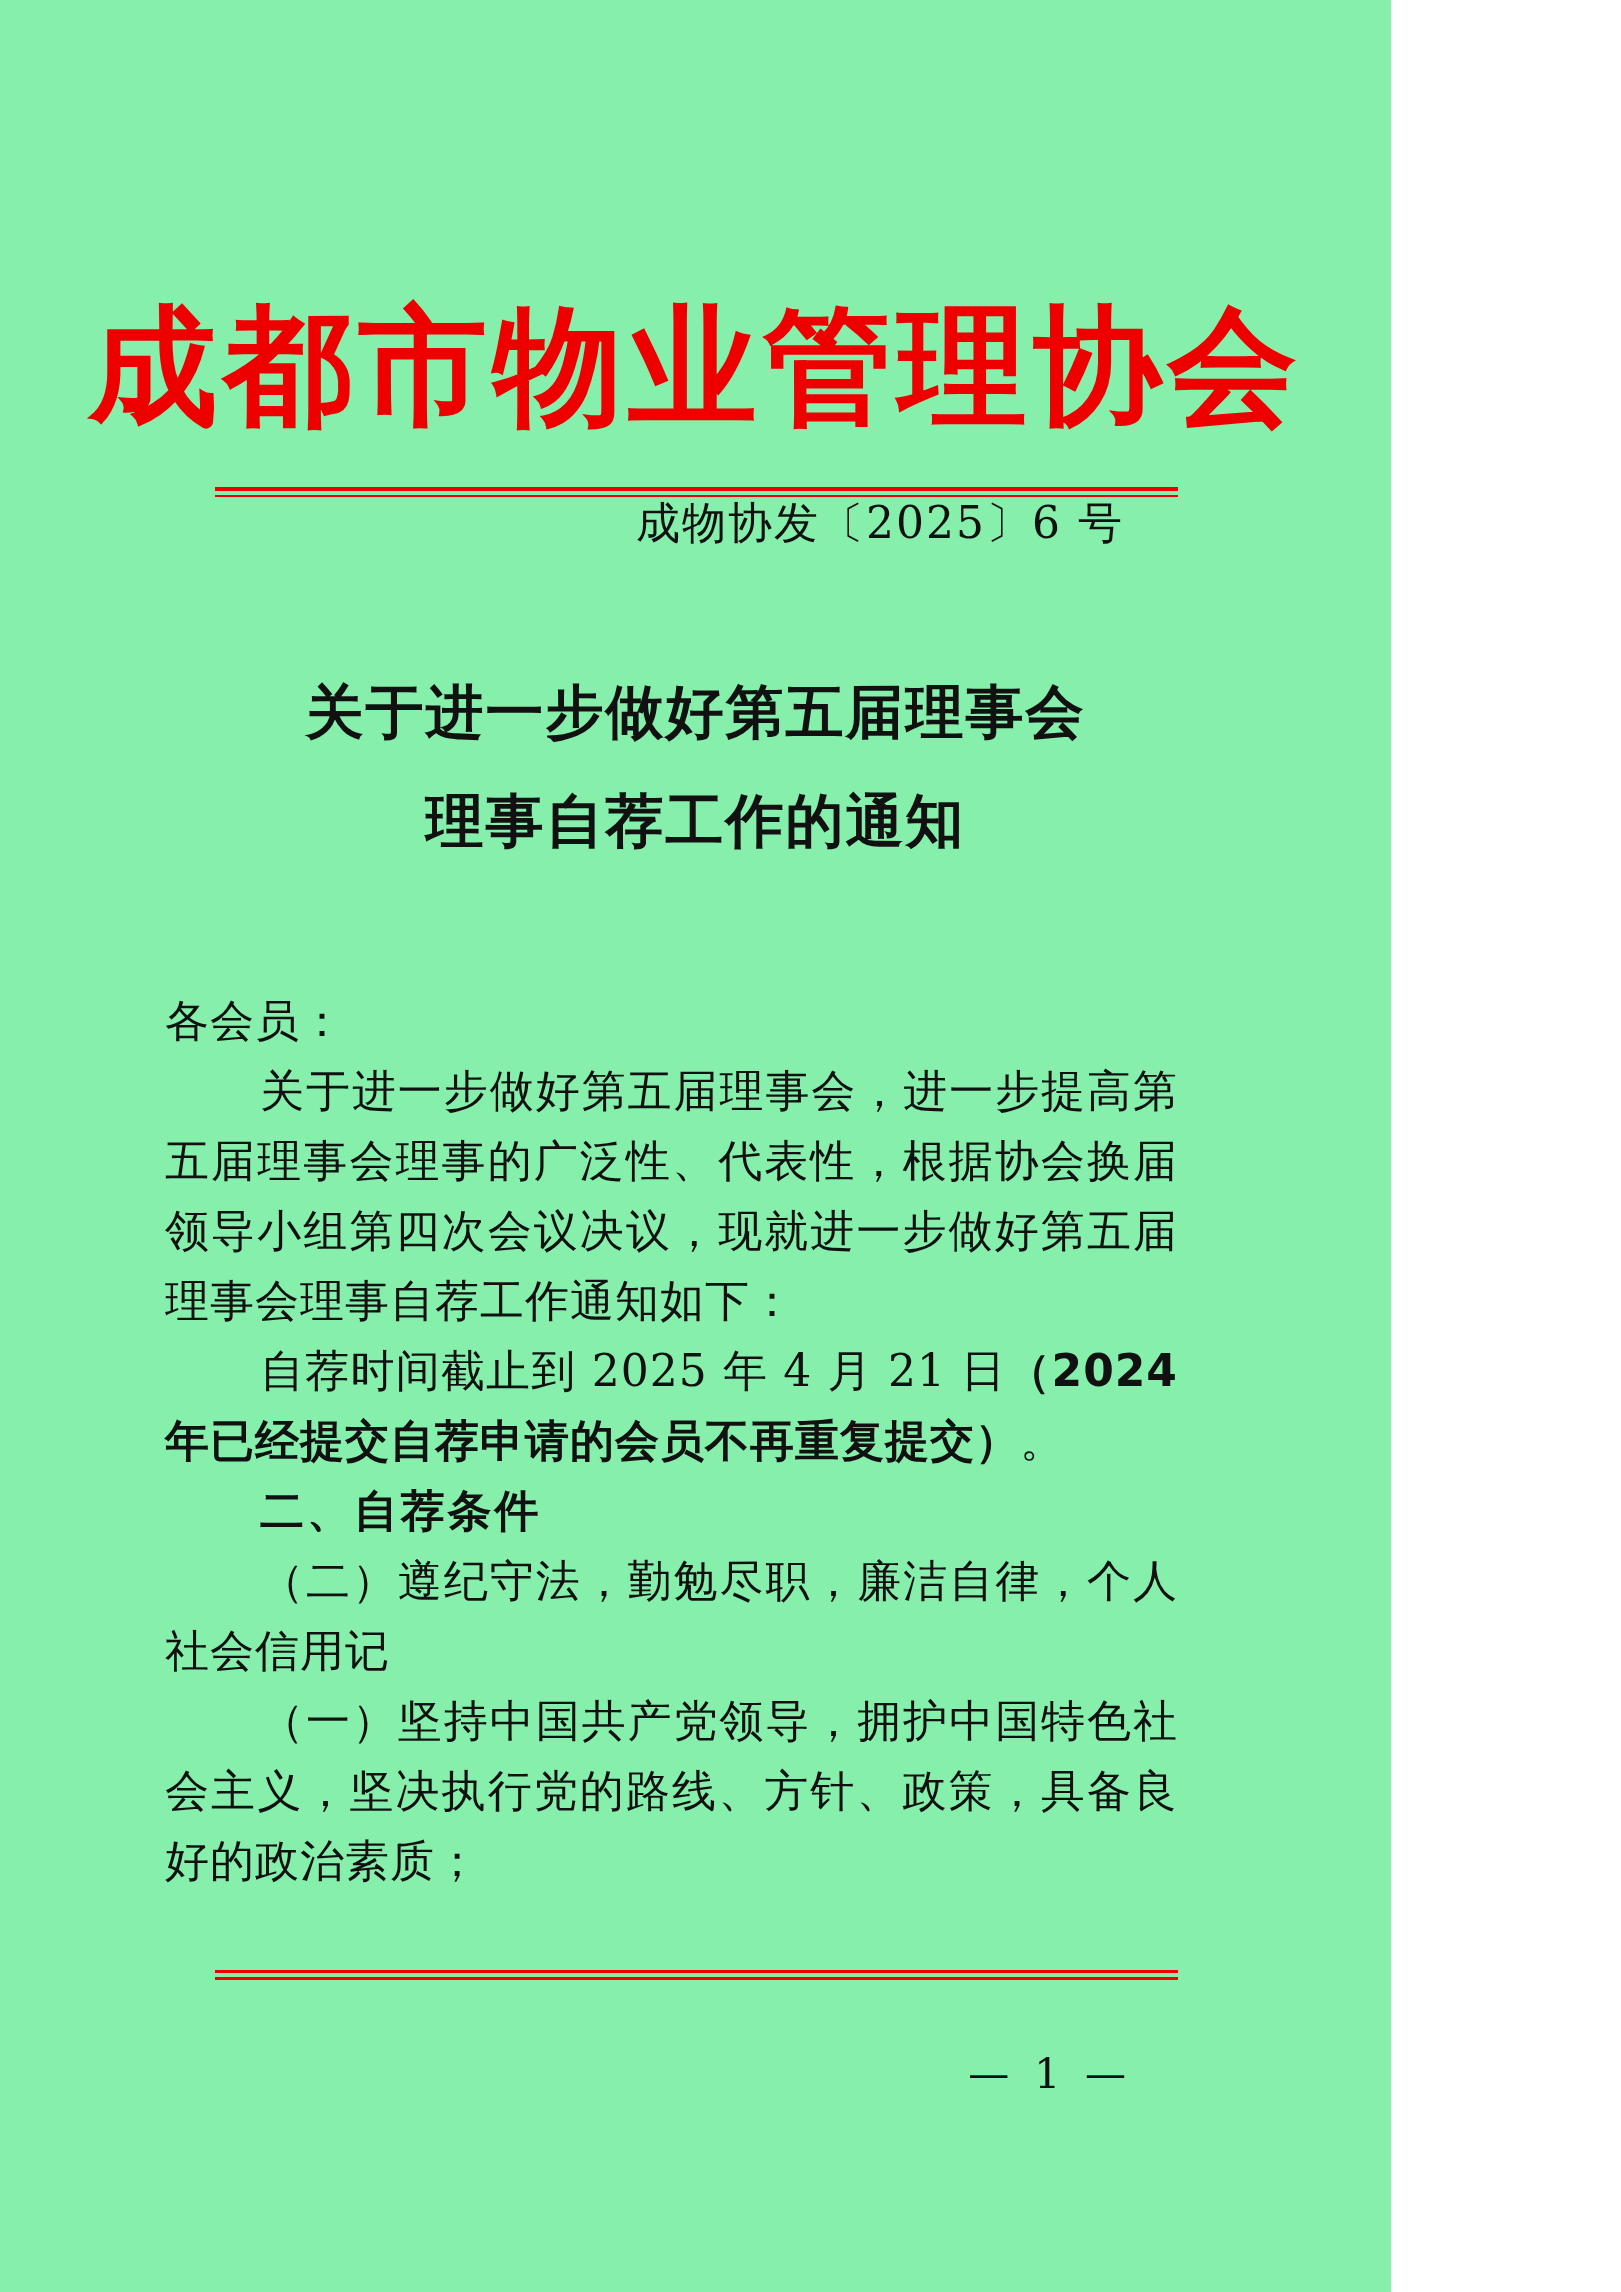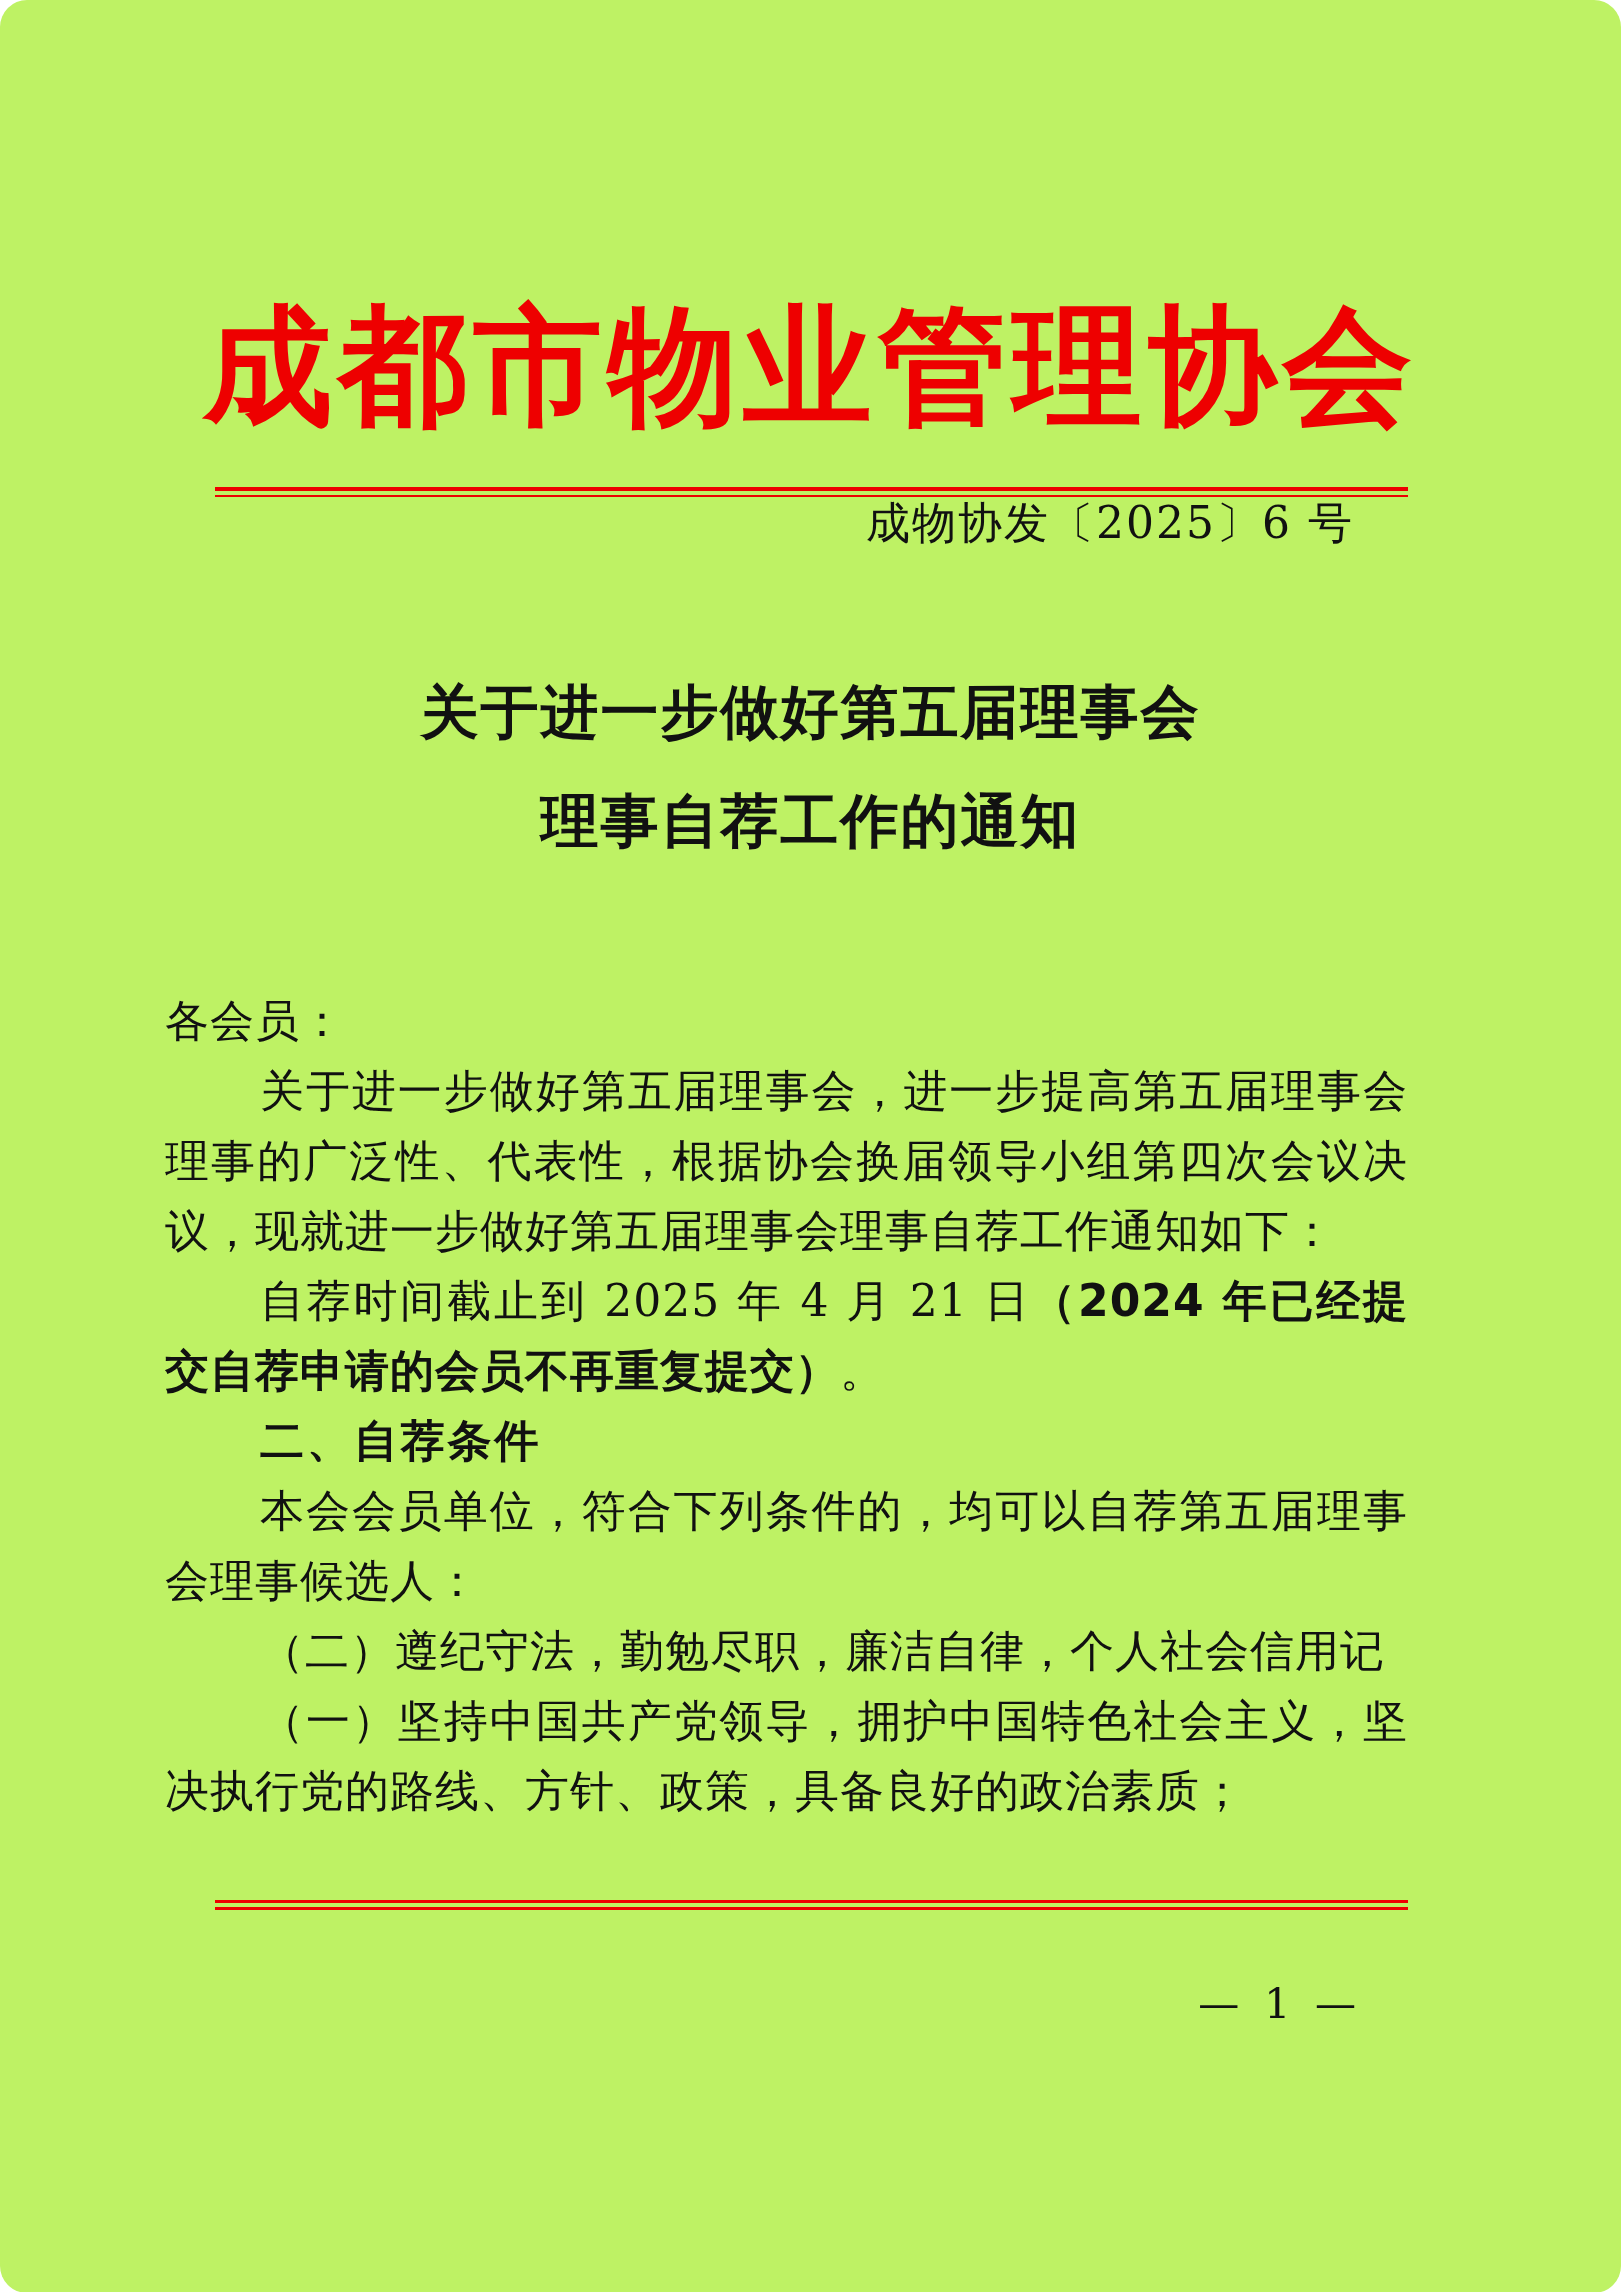--- a/index.html
+++ b/index.html
@@ -8,24 +8,23 @@
   }
   html,body{margin:0;padding:0;background:#ffffff;}
   body{
     width:1621px;height:2293px;
     font-family:"DejaVu Serif","Liberation Serif",serif;
     color:var(--ink);
     -webkit-font-smoothing:antialiased;
   }
   .sheet{
     position:relative;
-    width:1621px;height:2293px;
-    background:#bef264;
+    width:1391px;height:2293px;
+    background:#86efac;
     overflow:hidden;
-    border-radius:27px;
   }
   
   .org-title{
     margin:289px 0 0 0;
     text-align:center;
     font-size:129px;
     line-height:1.2;
     font-weight:900;
     letter-spacing:5.9px;
     white-space:nowrap;
@@ -113,21 +112,20 @@
 
     <p class="indent">关于进一步做好第五届理事会，进一步提高第五届理事会理事的广泛性、代表性，根据协会换届领导小组第四次会议决议，现就进一步做好第五届理事会理事自荐工作通知如下：</p>
 
 
     <p class="indent">
       <span>自荐时间截止到 2025 年 4 月 21 日</span><span class="bold-run">（2024 年已经提交自荐申请的会员不再重复提交）</span><span>。</span>
     </p>
 
     <p class="indent heading">二、自荐条件</p>
 
-    <p class="indent">本会会员单位，符合下列条件的，均可以自荐第五届理事会理事候选人：</p>
 
     <p class="indent">（二）遵纪守法，勤勉尽职，廉洁自律，个人社会信用记</p>
 
     <p class="indent">（一）坚持中国共产党领导，拥护中国特色社会主义，坚决执行党的路线、方针、政策，具备良好的政治素质；</p>
   </div>
 
   <div class="double-rule bottom"></div>
 
   <div class="page-number">— 1 —</div>
 

